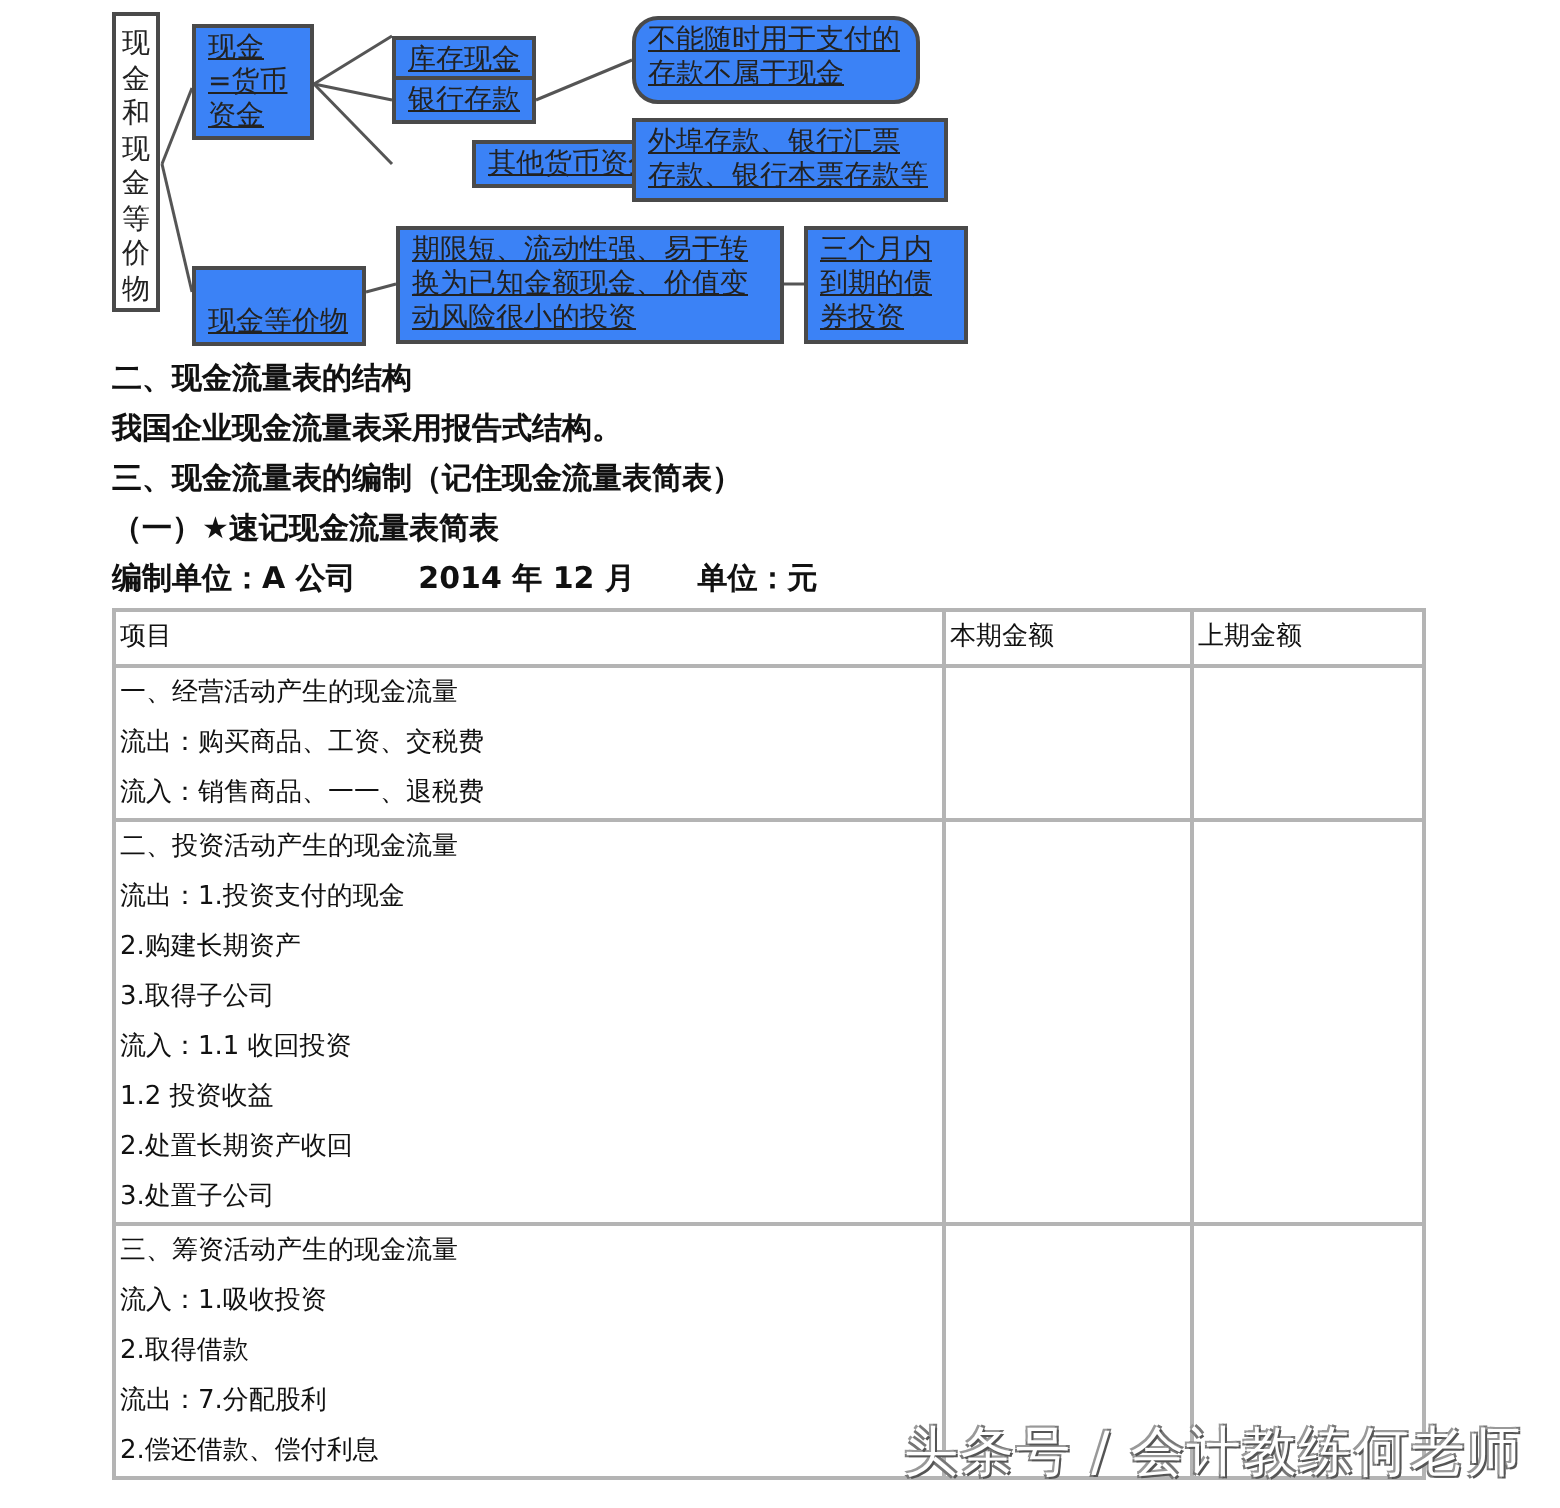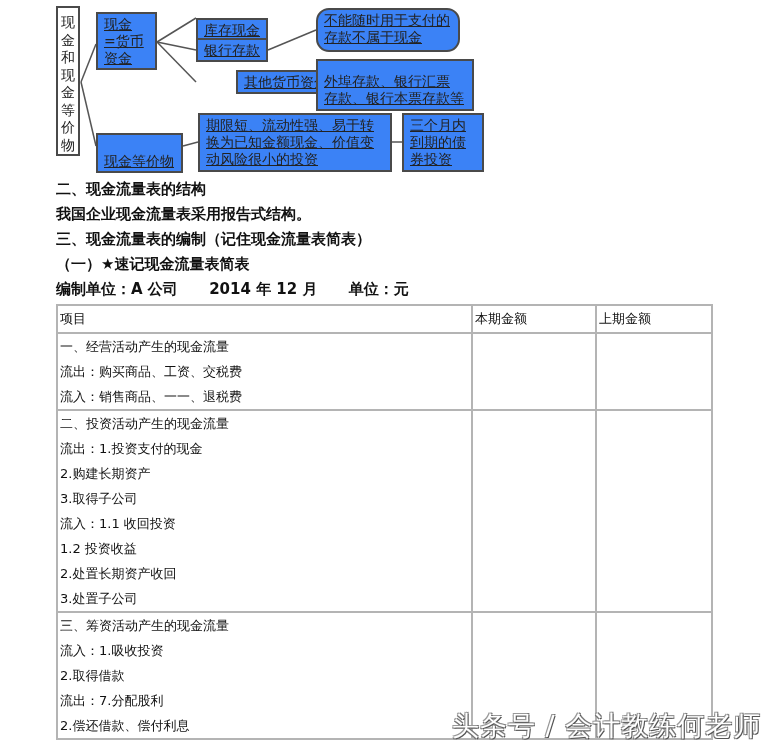--- a/index.html
+++ b/index.html
@@ -64,21 +64,21 @@
   <span>银行存款</span>
 </div>
 <div class="box" style="left:196px;top:70px;width:102px;height:24px;padding:2px 6px;margin-left:40px;">
   <span>其他货币资金</span>
 </div>
 
 <div class="box" style="left:316px;top:8px;width:144px;height:44px;padding:2px 6px;border-radius:13px;">
   <div>不能随时用于支付的</div>
   <div>存款不属于现金</div>
 </div>
-<div class="box" style="left:316px;top:59px;width:158px;height:52px;padding:12px 6px;">
+<div class="box" style="left:316px;top:59px;width:158px;height:42px;padding:2px 6px;">
   <div>外埠存款、银行汇票</div>
   <div>存款、银行本票存款等</div>
 </div>
 
 <div class="box" style="left:96px;top:133px;width:87px;height:26px;padding:18px 6px;">
   <span>现金等价物</span>
 </div>
 <div class="box" style="left:198px;top:113px;width:194px;height:59px;padding:2px 6px;">
   <div>期限短、流动性强、易于转</div>
   <div>换为已知金额现金、价值变</div>

